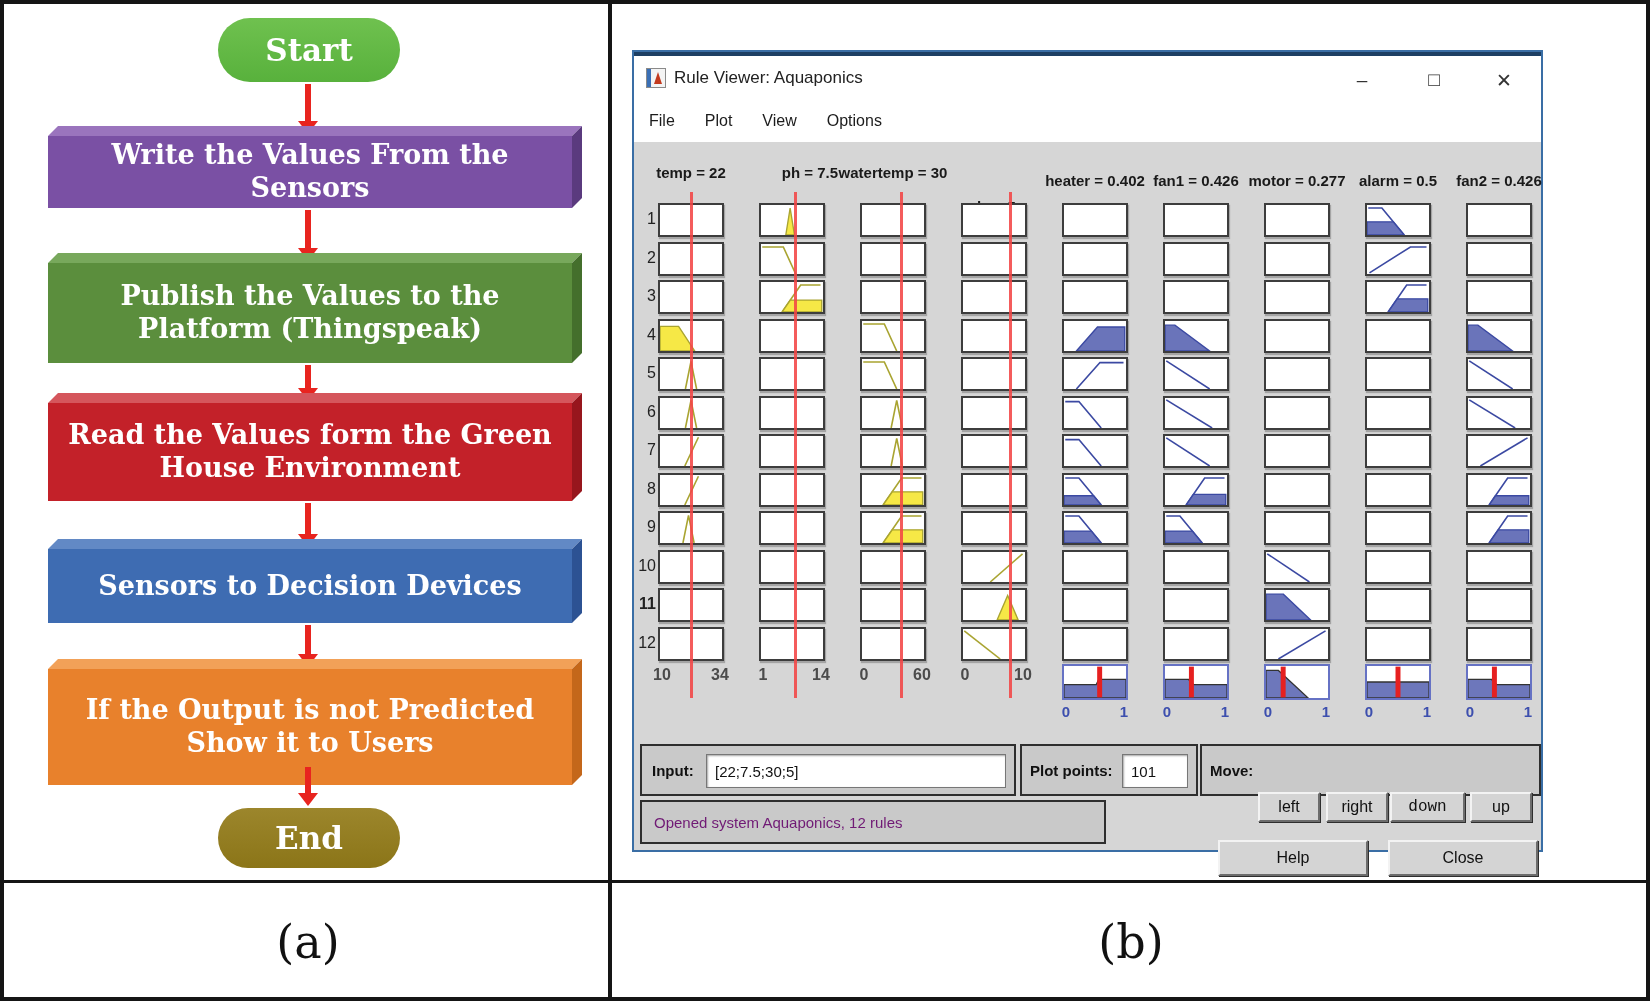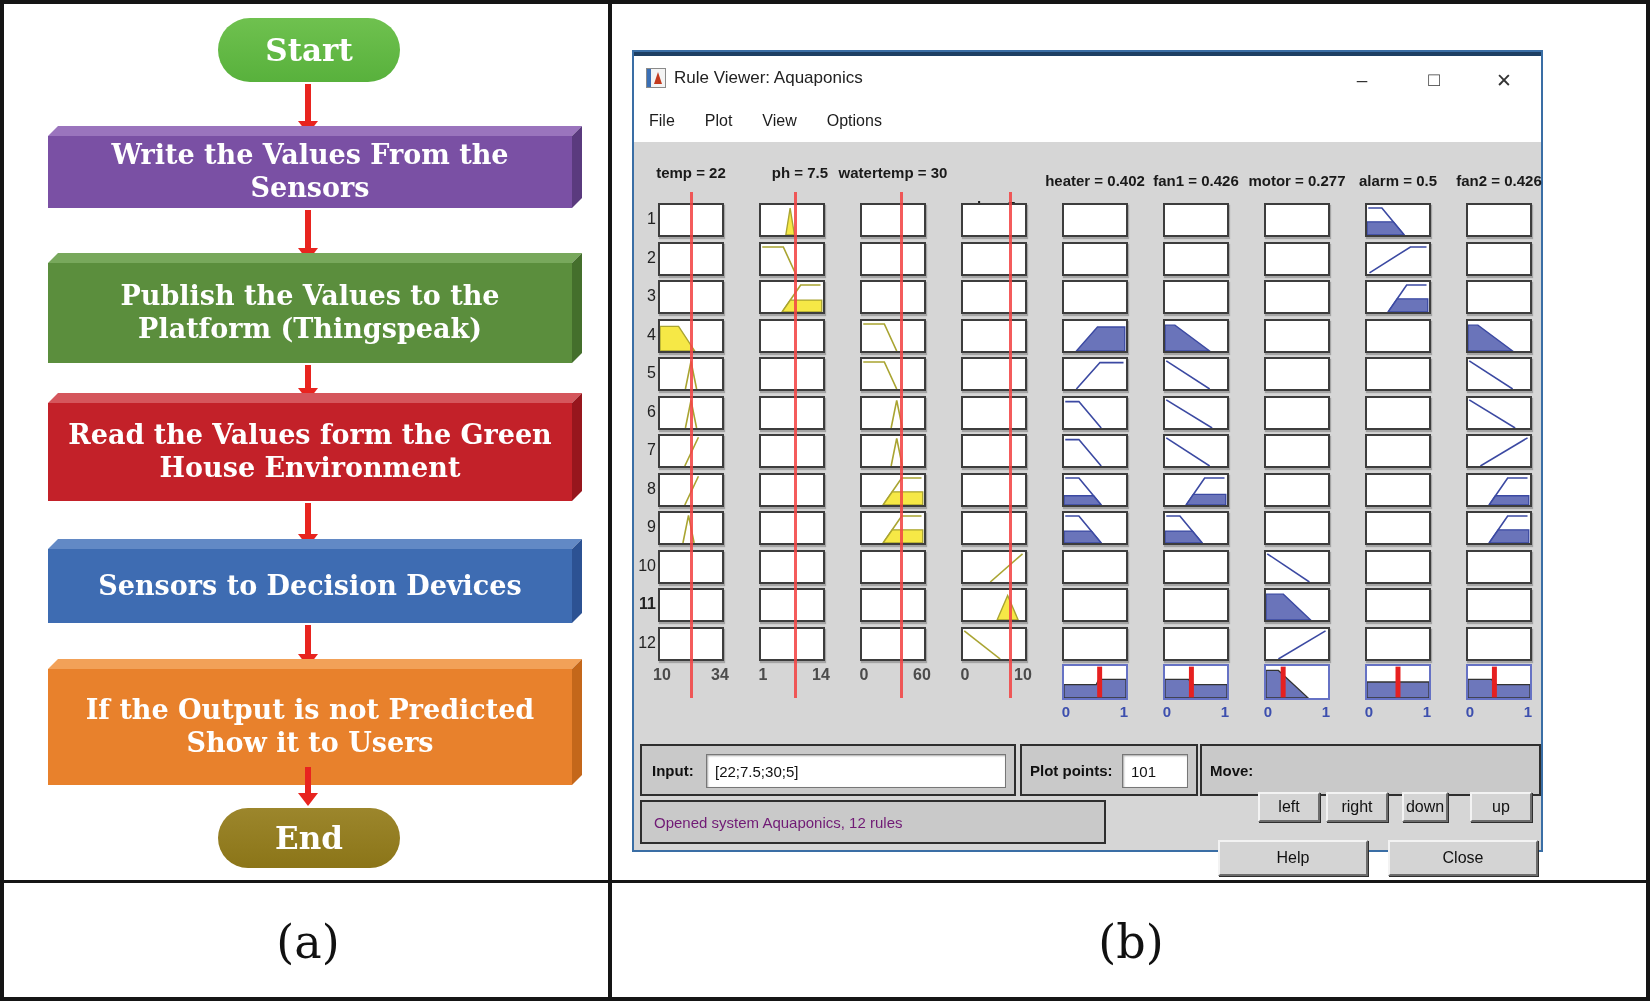--- a/index.html
+++ b/index.html
@@ -138,21 +138,21 @@
 
     <div class="menubar" id="menubar">
         <span class="menu-item">File</span>
         <span class="menu-item">Plot</span>
         <span class="menu-item">View</span>
         <span class="menu-item">Options</span>
       </div>
     <div class="client"></div>
     <div id="gridlayer" style="position:absolute;inset:0;">
         <div class="colhead" style="left:57px;top:112px;">temp = 22</div>
-        <div class="colhead" style="left:166px;top:112px;text-align:center;">ph = 7.5</div>
+        <div class="colhead" style="left:176px;top:112px;text-align:center;">ph = 7.5</div>
         <div class="colhead" style="left:259px;top:112px;">watertemp = 30</div>
         <div class="colhead" style="left:360px;top:112px;margin-top:34px;">do = 5</div>
         <div class="colhead" style="left:461px;top:120px;">heater = 0.402</div>
         <div class="colhead" style="left:562px;top:120px;">fan1 = 0.426</div>
         <div class="colhead" style="left:663px;top:120px;">motor = 0.277</div>
         <div class="colhead" style="left:764px;top:120px;">alarm = 0.5</div>
         <div class="colhead" style="left:865px;top:120px;">fan2 = 0.426</div>
         <div class="rowlab" style="left:0px;top:158px;">1</div>
         <div class="rowlab" style="left:0px;top:196.5px;">2</div>
         <div class="rowlab" style="left:0px;top:235px;">3</div>
@@ -513,21 +513,21 @@
 
     <div class="cpanel" style="left:386px;top:692px;width:178px;height:52px;">
       <span class="clabel" style="left:8px;top:16px;">Plot points:</span>
       <div class="cfield" style="left:100px;top:8px;width:66px;height:34px;">101</div>
     </div>
 
     <div class="cpanel" style="left:566px;top:692px;width:341px;height:52px;">
       <span class="clabel" style="left:8px;top:16px;">Move:</span>
       <div class="btn3d" style="left:56px;top:10px;width:62px;height:30px;">left</div>
       <div class="btn3d" style="left:124px;top:10px;width:62px;height:30px;">right</div>
-      <div class="btn3d" style="left:200px;top:10px;width:46px;height:30px;">down</div>
+      <div class="btn3d" style="left:188px;top:10px;width:75px;height:30px;font-family:Liberation Mono, monospace;">down</div>
       <div class="btn3d" style="left:268px;top:10px;width:62px;height:30px;">up</div>
     </div>
 
     <div class="cpanel" style="left:6px;top:748px;width:466px;height:44px;">
       <span class="statustext">Opened system Aquaponics, 12 rules</span>
     </div>
     <div class="btn3d" style="left:584px;top:752px;width:150px;height:36px;">Help</div>
     <div class="btn3d" style="left:754px;top:752px;width:150px;height:36px;">Close</div>
   </div>
 

